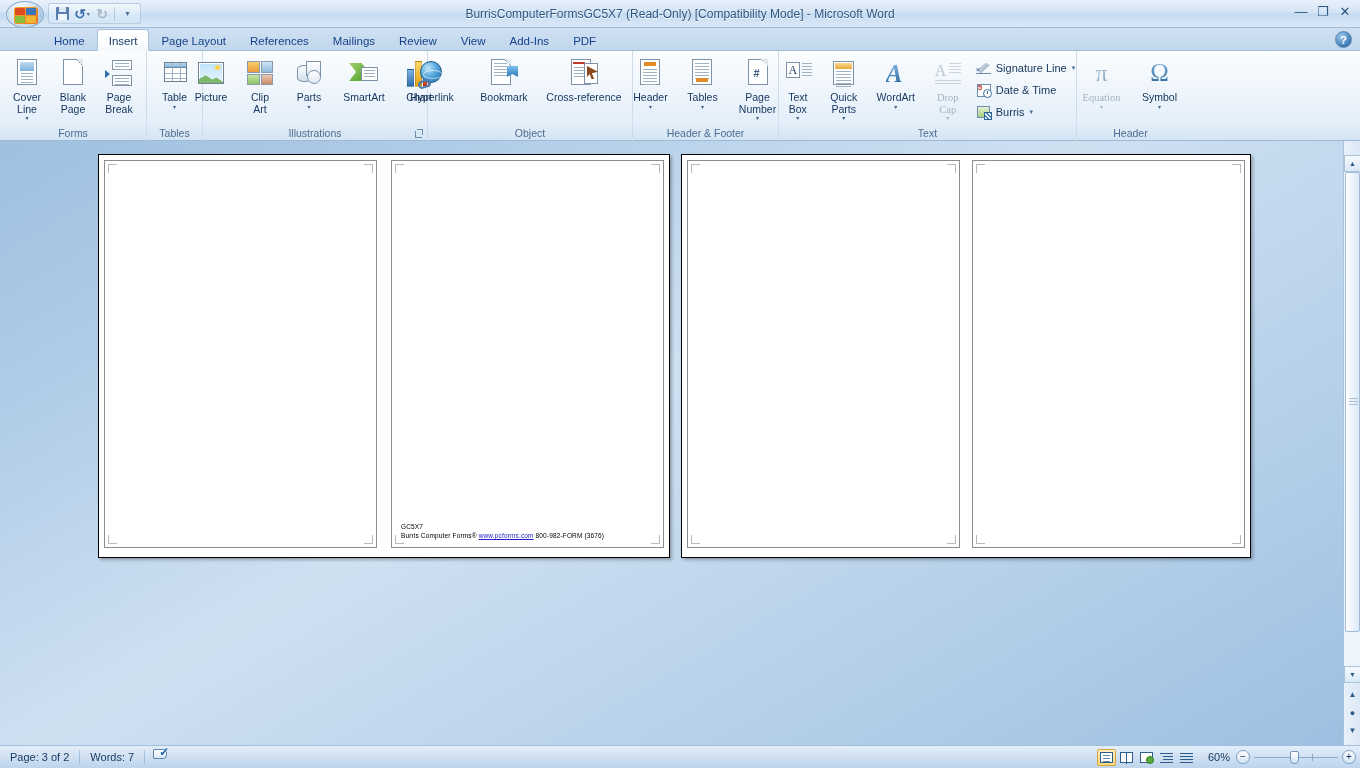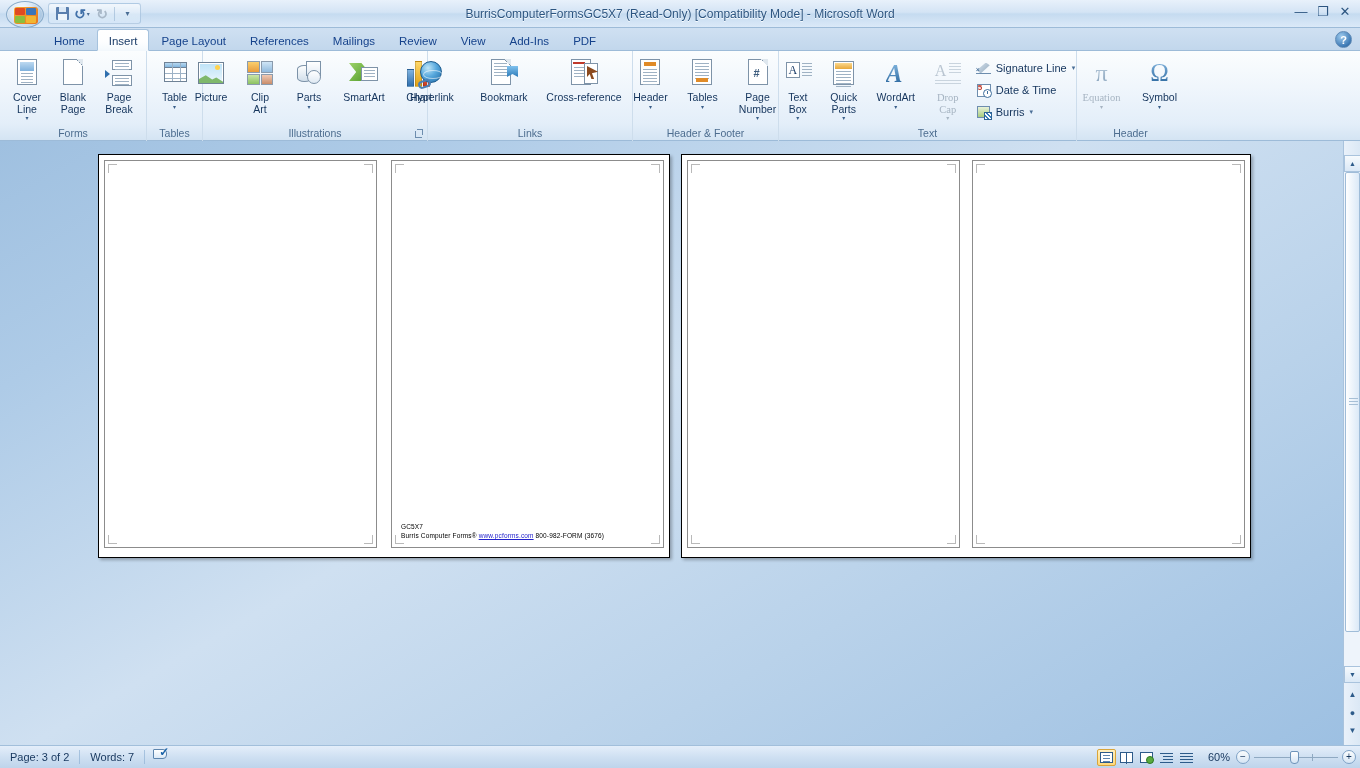--- a/index.html
+++ b/index.html
@@ -649,21 +649,21 @@
                 <i></i>
                 <i></i>
                 <i></i>
               </span>
             <span class="pg" style="left:16px;top:5px;width:14px;height:21px;"></span>
             <span class="cr-ptr"></span>
           </span>
           <span class="lbl">Cross-reference</span>
         </div>
       </div>
-      <div class="group-title">Links</div>
+      <div class="group-title">Object</div>
     </div>
 
     <div class="group" style="width:146px;">
       <div class="group-body">
         <div class="bigbtn w52">
           <span class="icon32">
             <span class="pg" style="left:5px;"></span>
             <span class="hdr-band"></span>
             <span class="lines" style="left:8px;top:11px;width:14px;">
                 <i></i>

